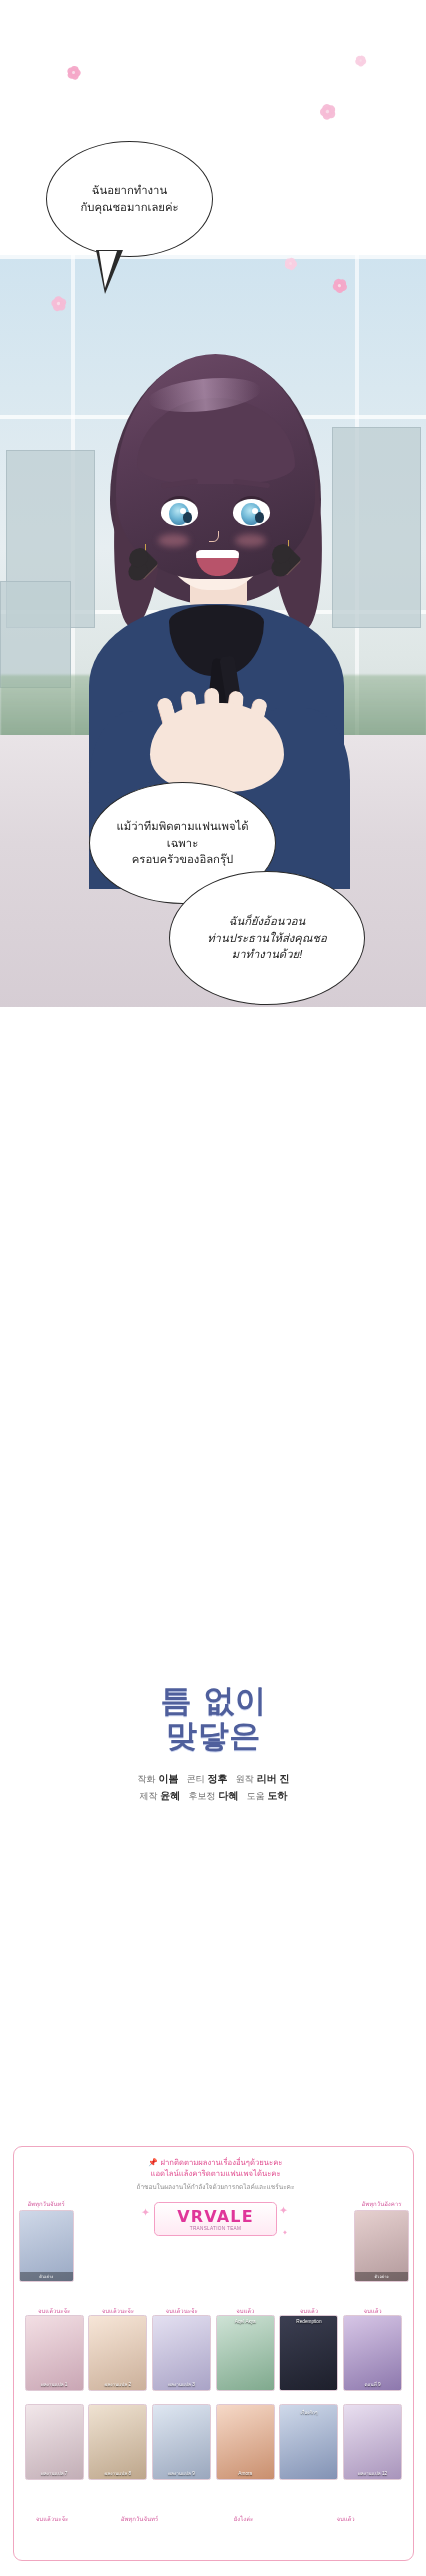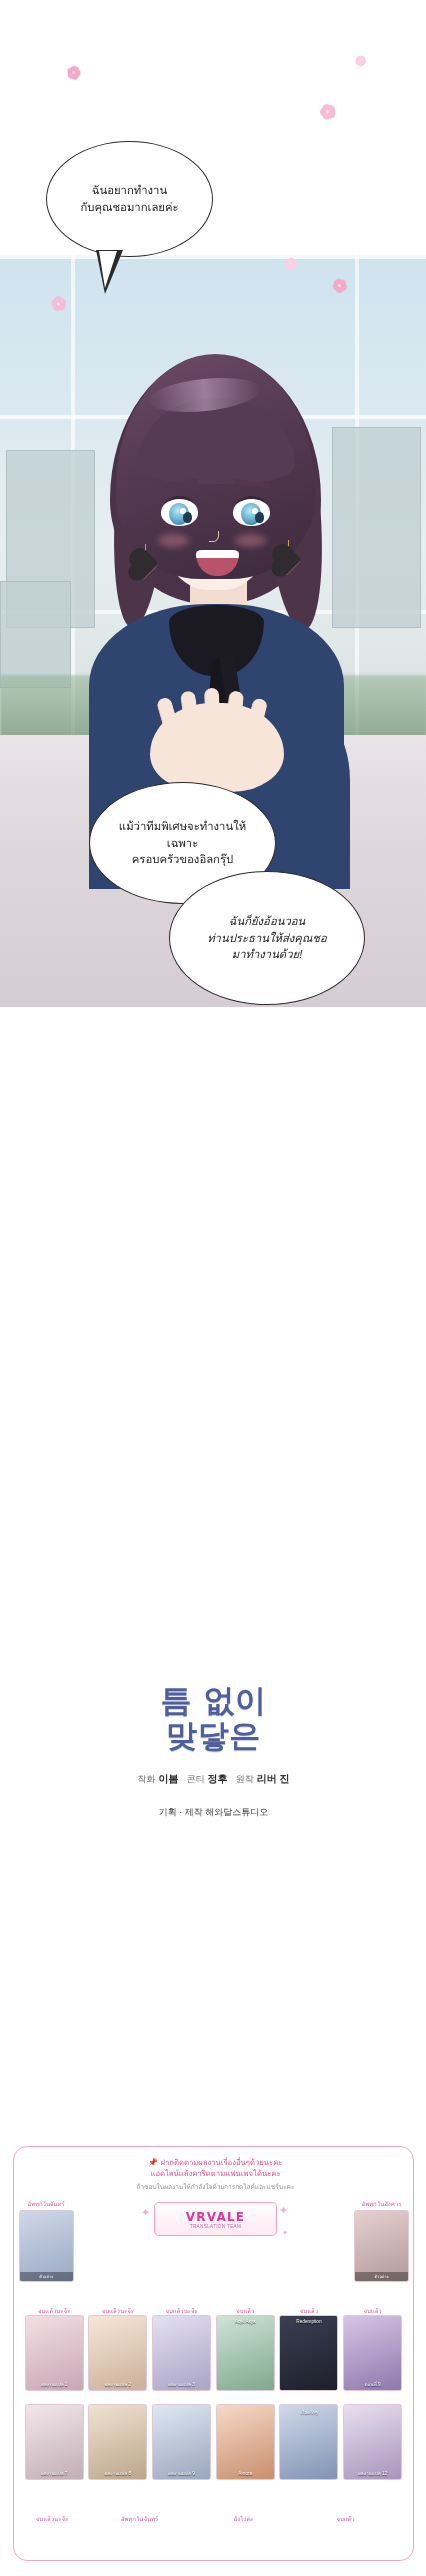--- a/index.html
+++ b/index.html
@@ -326,41 +326,41 @@
   .credit-line .val { font-weight: 700; }
   .credit-line.small { font-size: 9px; color: #3a3a3a; font-weight: 400; }
   .credits-block-1 { margin-top: 20px; }
   .credits-block-2 { margin-top: 20px; }
 
   
   .promo {
     position: absolute; left: 13px; top: 2146px;
     width: 401px; height: 415px;
     border: 1.2px solid #f0a6c0;
-    border-radius: 14px;
+    border-radius: 9px;
     background: #ffffff;
   }
   .promo-note {
     position: absolute; left: 77px; top: 9.5px; width: 249px;
     text-align: center; font-size: 7.7px; color: #e0488c; line-height: 1.55;
   }
   .promo-note .pin {
     display: inline-block; margin-right: 2.4px;
   }
   .promo-note .sub { color: #8c8c8c; font-size: 6.5px; display: block; margin-top: 1.8px; }
   .brand {
     position: absolute; left: 140px; top: 55px;
     width: 123px; height: 34px;
     background: linear-gradient(180deg,#ffffff,#ffe9f3);
     border: 1.2px solid #f49ec4;
     border-radius: 4.7px;
     display: flex; flex-direction: column; align-items: center; justify-content: center;
   }
   .brand .bn {
-    font-size: 12px; font-weight: 700; color: #e0369a; letter-spacing: 1.2px;
+    font-size: 16px; font-weight: 700; color: #e0369a; letter-spacing: 1.2px;
     font-family: "DejaVu Sans", sans-serif;
   }
   .brand .bt { font-size: 4.7px; color: #b56ba0; letter-spacing: 0.3px; }
   .sparkle { position: absolute; color: #f6a8cf; font-size: 10.7px; }
 
   .side-card {
     position: absolute; width: 55px; height: 72px;
     border: 0.6px solid #e2c9d6; border-radius: 2.4px; overflow: hidden;
     background: #f2e6ec;
   }
@@ -520,21 +520,21 @@
 
     <div class="bubble" id="bubble1">
       <div class="txt">ฉันอยากทำงาน
 กับคุณชอมากเลยค่ะ</div>
       <div class="tail">
           <i></i>
         </div>
     </div>
 
     <div class="bubble" id="bubble2">
-      <div class="txt">แม้ว่าทีมพิเศษจะทำงานให้เฉพาะ
+      <div class="txt">แม้ว่าทีมพิดตามแฟนเพจได้เฉพาะ
 ครอบครัวของอิลกรุ๊ป</div>
       <div class="tail">
           <i></i>
         </div>
     </div>
 
     <div class="bubble" id="bubble3">
       <div class="txt">ฉันก็ยังอ้อนวอน
 ท่านประธานให้ส่งคุณชอ
 มาทำงานด้วย!</div>
@@ -549,24 +549,31 @@
 
     <div class="credits-block-1">
       <div class="credit-line">
         <span class="lbl">작화</span>
         <span class="val">이봄</span>&nbsp;&nbsp;
         <span class="lbl">콘티</span>
         <span class="val">정후</span>&nbsp;&nbsp;
         <span class="lbl">원작</span>
         <span class="val">리버 진</span>
       </div>
+      <div class="credit-line">
+        <span class="lbl">제작</span>
+        <span class="val">윤혜</span>&nbsp;&nbsp;
+        <span class="lbl">후보정</span>
+        <span class="val">다혜</span>&nbsp;&nbsp;
+        <span class="lbl">도움</span>
+        <span class="val">도하</span>
+      </div>
     </div>
 
     <div class="credits-block-2">
-      <div class="credit-line small">기획 · 제작   해와달스튜디오</div>
     </div>
   </div>
 
   <div class="promo">
 
     <div class="promo-note">
       <span class="pin">📌</span><span>ฝากติดตามผลงานเรื่องอื่นๆด้วยนะคะ</span><br>
       <span>แอดไลน์แล้งคาริดตามแฟนเพจได้นะคะ</span>
       <span class="sub">ถ้าชอบในผลงานให้กำลังใจด้วยการกดไลค์และแชร์นะคะ</span>
     </div>

